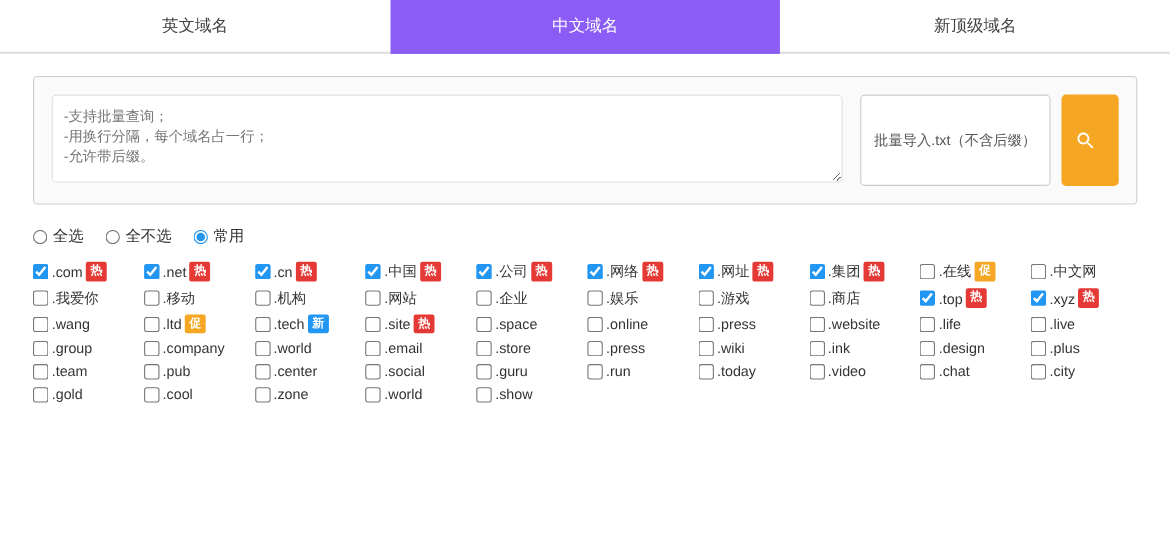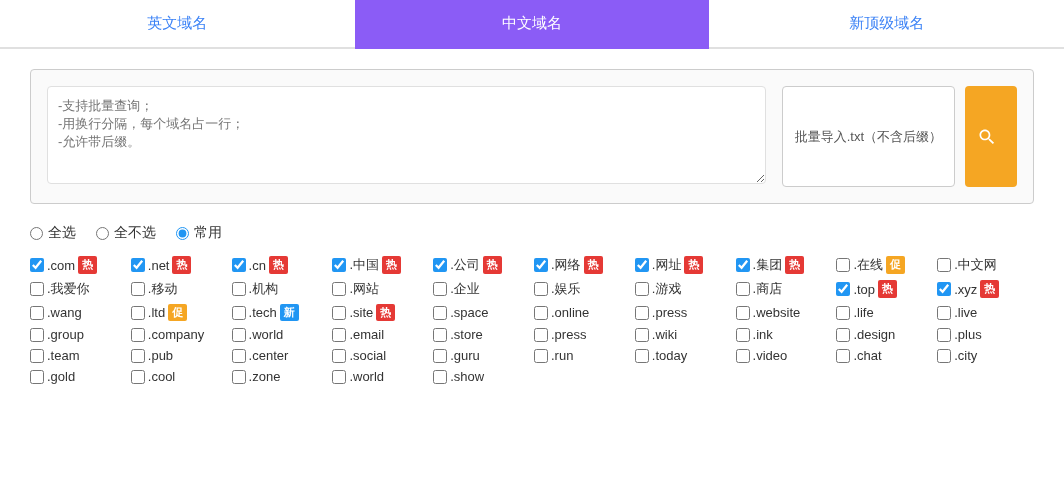--- a/index.html
+++ b/index.html
@@ -8,21 +8,21 @@
     .tabs {
       display: flex;
       border-bottom: 2px solid #e0e0e0;
     }
     .tab {
       flex: 1;
       padding: 14px 0;
       text-align: center;
       cursor: pointer;
       font-size: 15px;
-      color: #3b82f6;
+      color: #404040;
       border-bottom: 2px solid transparent;
       margin-bottom: -2px;
     }
     .tab.active {
       background: #8b5cf6;
       color: #fff;
     }
 
     .main-content {
       padding: 20px 30px;
@@ -37,21 +37,21 @@
       margin-bottom: 20px;
       background: #fafafa;
     }
 
     .textarea-wrap {
       flex: 1;
     }
 
     .domain-textarea {
       width: 100%;
-      height: 98px;
+      height: 80px;
       border: 1px solid #e0e0e0;
       border-radius: 4px;
       padding: 10px;
       font-size: 13px;
       color: #999;
       resize: vertical;
       font-family: "Microsoft YaHei", Arial, sans-serif;
       background: #fff;
     }
 

